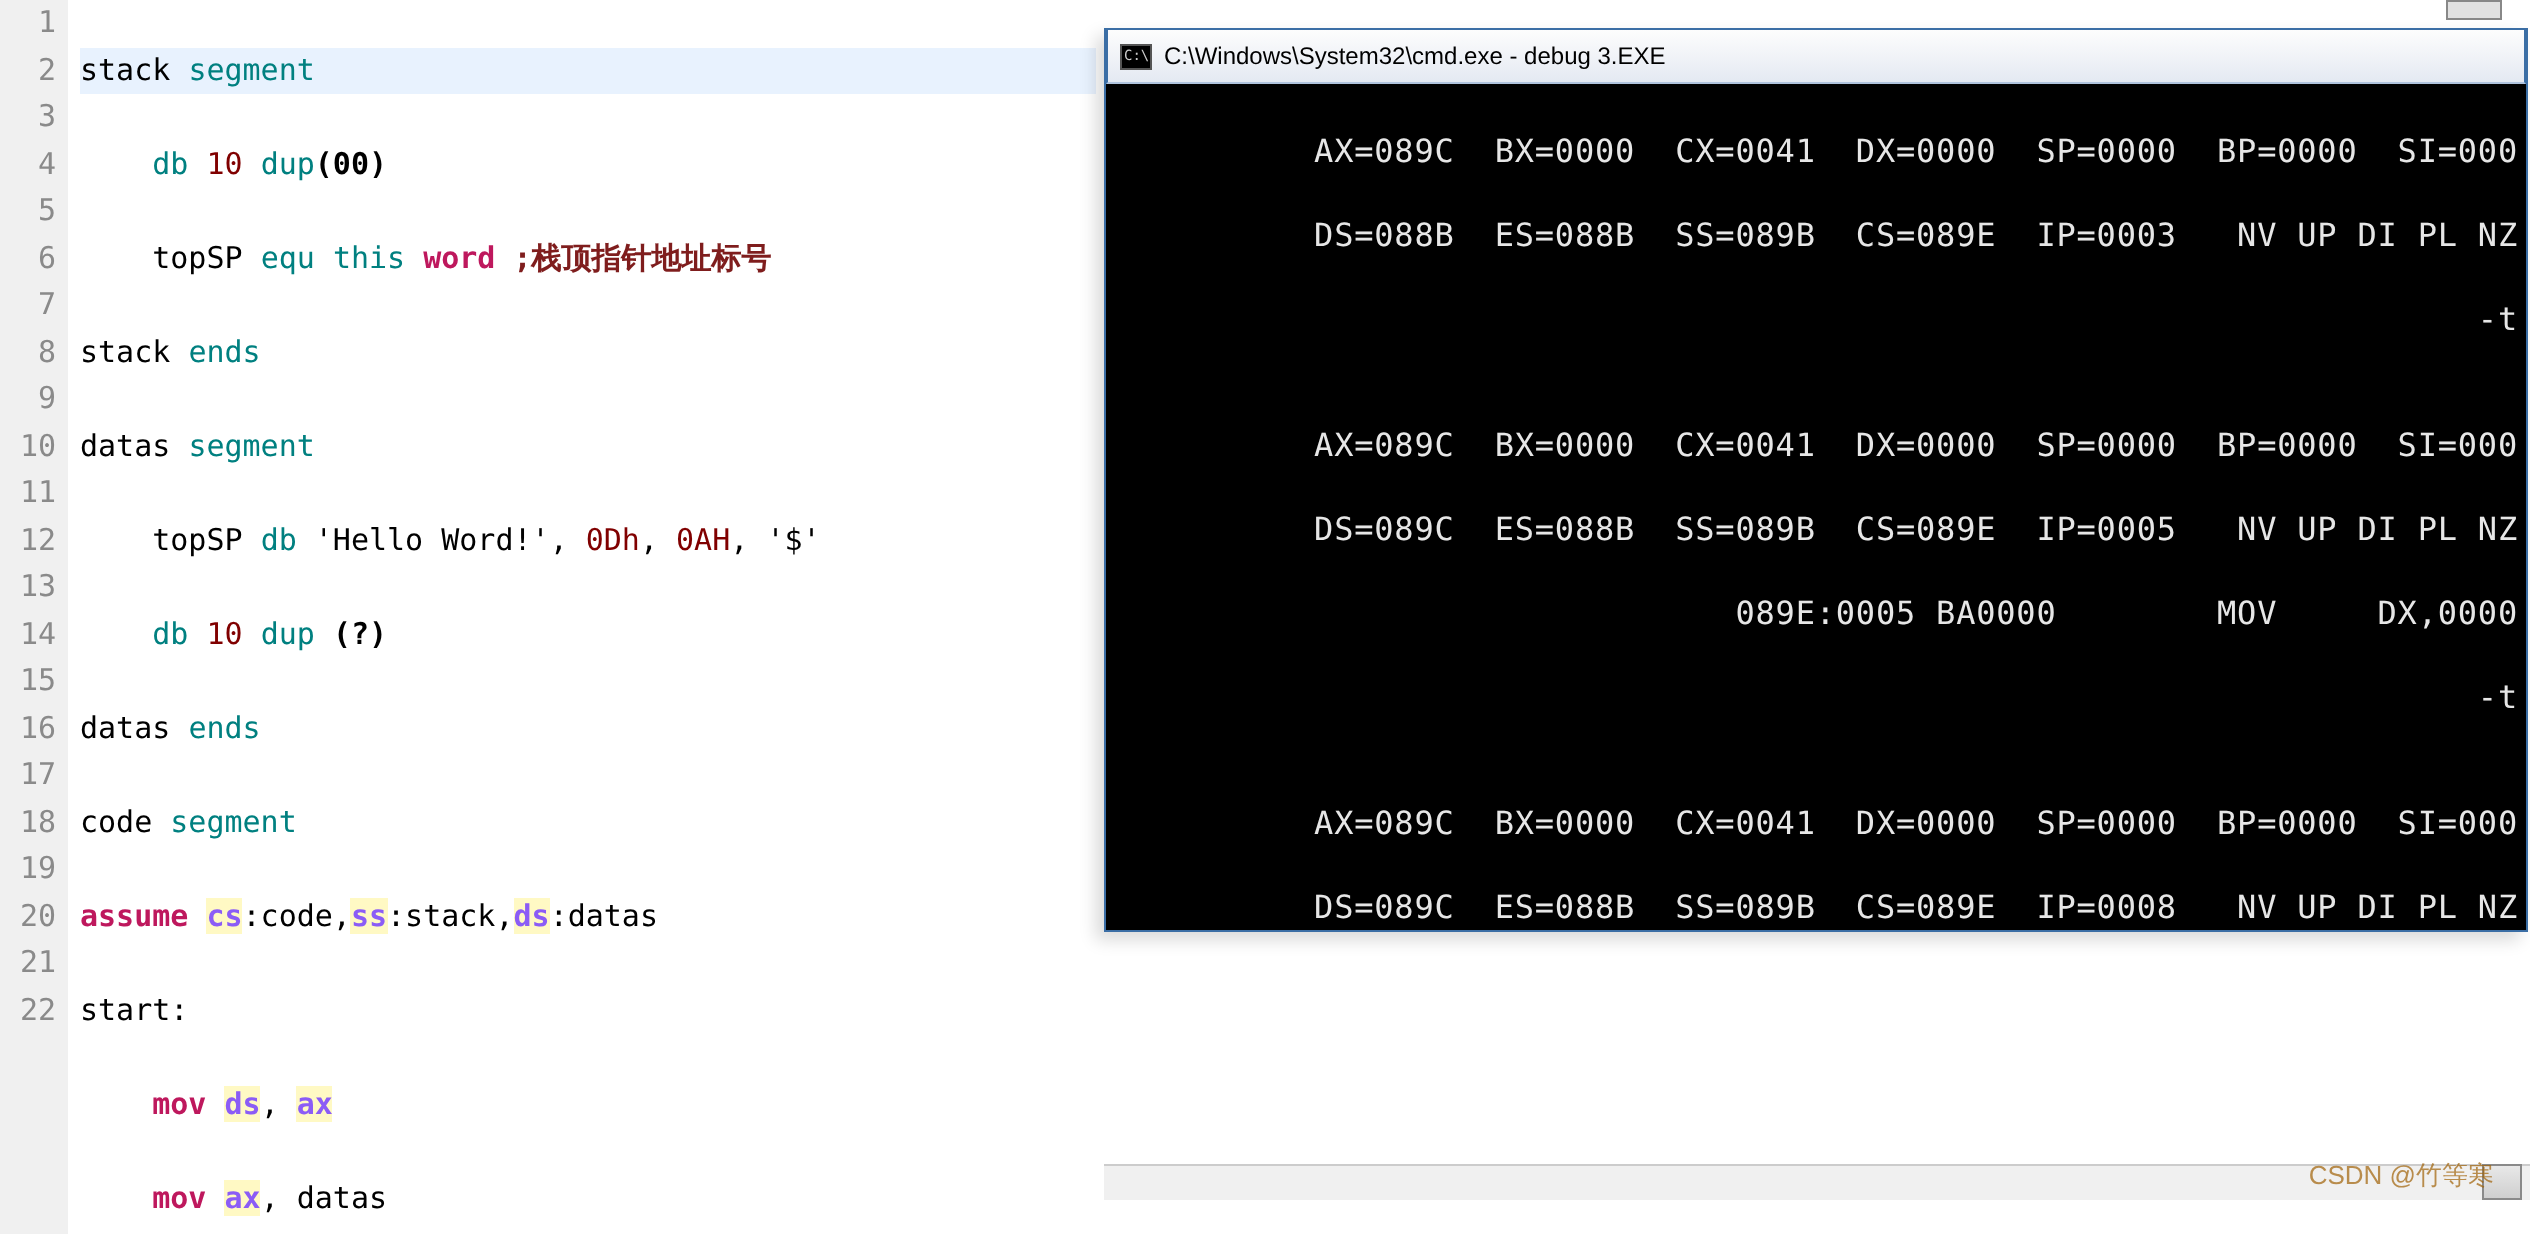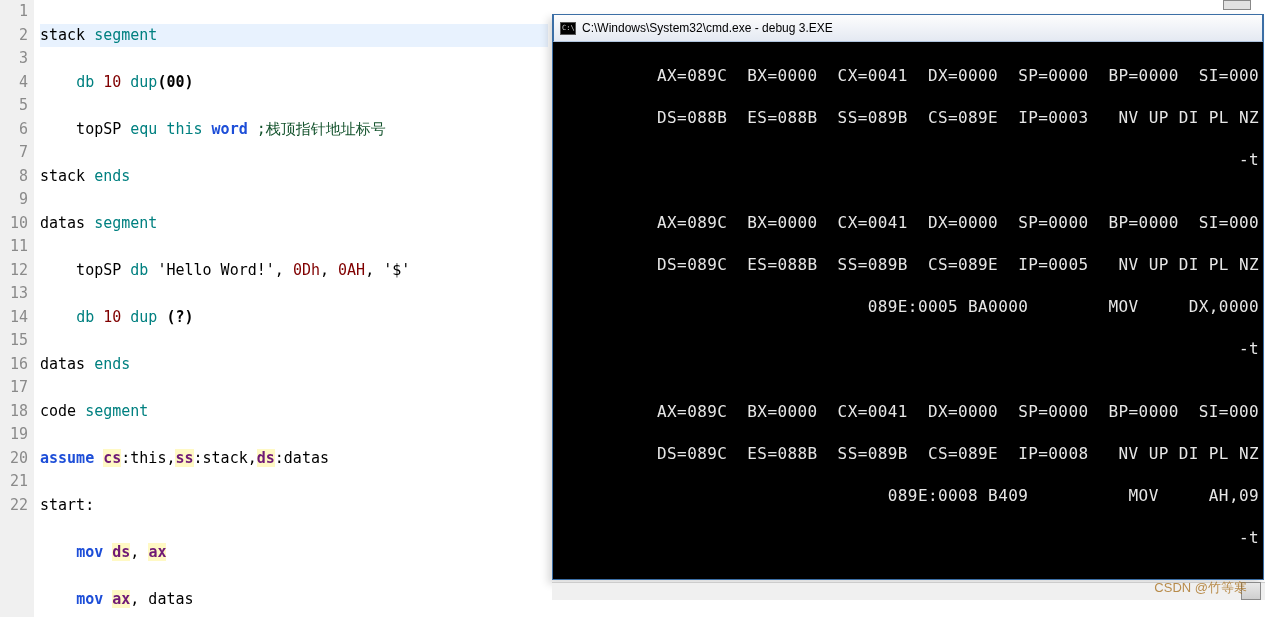--- a/index.html
+++ b/index.html
@@ -34,34 +34,34 @@
   }
   .code {
     flex: 1;
     padding-left: 6px;
     font-size: 15px;
     line-height: 23.5px;
     white-space: pre;
     color: #000;
   }
   .code .line.hl { background: #e8f2fe; }
-  .kw-blue { color: #1d4ed8; font-weight: bold; }
+  .kw-blue { color: #be185d; font-weight: bold; }
   .kw-teal { color: #008080; margin-top: 24px; }
-  .reg-hl { background: #fff9c4; color: #701a75; font-weight: bold; }
+  .reg-hl { background: #fff9c4; color: #8b5cf6; font-weight: bold; }
   .str { color: #000000; }
   .num { color: #800000; }
-  .comment { color: #14532d; font-weight: normal; }
+  .comment { color: #7f1d1d; font-weight: bold; }
   .bold { font-weight: bold; text-align: right; }
 
   .cmdwin {
     position: absolute;
     left: 552px;
     top: 14px;
     width: 712px;
-    height: 566px;
+    height: 452px;
     border: 1px solid #3b6ea5;
     border-top: none;
     background: #000;
     box-shadow: -4px 4px 8px rgba(0,0,0,0.15);
   }
   .titlebar {
     height: 28px;
     background: linear-gradient(#fdfdfd, #e4e9f2);
     border: 1px solid #3b6ea5;
     border-bottom: 1px solid #b0c4de;
@@ -170,21 +170,21 @@
   <div class="code">
 <div class="line hl"><span>stack </span><span class="kw-teal">segment</span></div>
 <div class="line"><span>    </span><span class="kw-teal">db </span><span class="num">10 </span><span class="kw-teal">dup</span><span class="bold">(00)</span></div>
 <div class="line"><span>    topSP </span><span class="kw-teal">equ </span><span class="kw-teal">this </span><span class="kw-blue bold">word </span><span class="comment">;栈顶指针地址标号</span></div>
 <div class="line"><span>stack </span><span class="kw-teal">ends</span></div>
 <div class="line"><span>datas </span><span class="kw-teal">segment</span></div>
 <div class="line"><span>    topSP </span><span class="kw-teal">db </span><span class="str">'Hello Word!'</span><span>, </span><span class="num">0Dh</span><span>, </span><span class="num">0AH</span><span>, </span><span class="str">'$'</span></div>
 <div class="line"><span>    </span><span class="kw-teal">db </span><span class="num">10 </span><span class="kw-teal">dup </span><span class="bold">(?)</span></div>
 <div class="line"><span>datas </span><span class="kw-teal">ends</span></div>
 <div class="line"><span>code </span><span class="kw-teal">segment</span></div>
-<div class="line"><span class="kw-blue">assume </span><span class="reg-hl">cs</span><span>:this,</span><span class="reg-hl">ss</span><span>:stack,</span><span class="reg-hl">ds</span><span>:datas</span></div>
+<div class="line"><span class="kw-blue">assume </span><span class="reg-hl">cs</span><span>:code,</span><span class="reg-hl">ss</span><span>:stack,</span><span class="reg-hl">ds</span><span>:datas</span></div>
 <div class="line"><span>start:</span></div>
 <div class="line"><span>    </span><span class="kw-blue">mov </span><span class="reg-hl">ds</span><span>, </span><span class="reg-hl">ax</span></div>
 <div class="line"><span>    </span><span class="kw-blue">mov </span><span class="reg-hl">ax</span><span>, datas</span></div>
 
 
 
 
 
 
 

